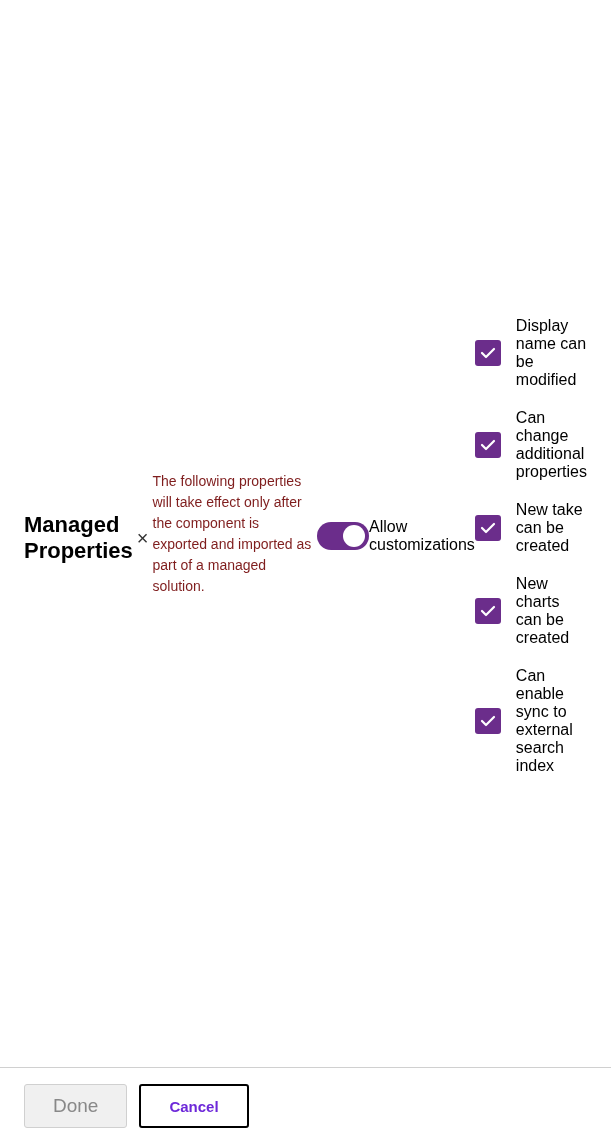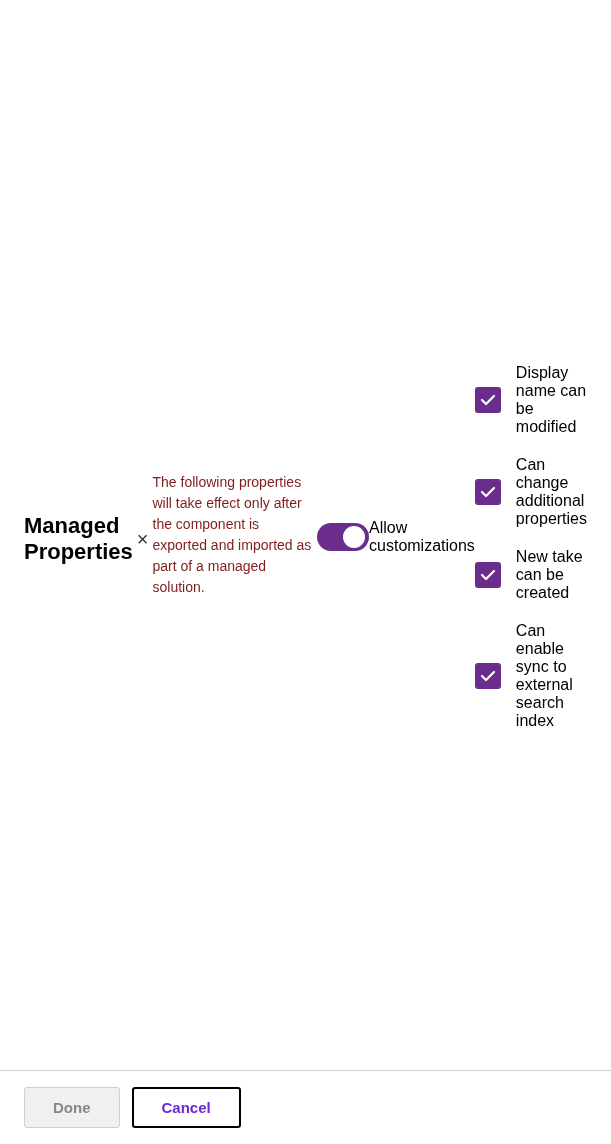--- a/index.html
+++ b/index.html
@@ -137,22 +137,22 @@
     .footer {
       border-top: 1px solid #d0d0d0;
       padding: 16px 24px;
       display: flex;
       gap: 12px;
       background: #ffffff;
     }
 
     .btn-done {
       padding: 10px 28px;
-      font-size: 15px;
-      font-weight: 700;
+      font-size: 19px;
+      font-weight: 400;
       background-color: #f0f0f0;
       color: #888888;
       border: 1px solid #d0d0d0;
       border-radius: 3px;
       cursor: not-allowed;
     }
 
     .btn-cancel {
       padding: 10px 28px;
       font-size: 15px;
@@ -208,20 +208,28 @@
     </svg>
         </div>
         <span class="checkbox-label">New take can be created</span>
       </div>
       <div class="checkbox-row">
         <div class="checkbox-box">
           <svg viewBox="0 0 16 16" fill="none" xmlns="http://www.w3.org/2000/svg">
       <polyline points="2,8 6,12 14,4" stroke="white" stroke-width="2.2" stroke-linecap="round" stroke-linejoin="round"></polyline>
     </svg>
         </div>
+        <span class="checkbox-label">New charts can be created</span>
+      </div>
+      <div class="checkbox-row">
+        <div class="checkbox-box">
+          <svg viewBox="0 0 16 16" fill="none" xmlns="http://www.w3.org/2000/svg">
+      <polyline points="2,8 6,12 14,4" stroke="white" stroke-width="2.2" stroke-linecap="round" stroke-linejoin="round"></polyline>
+    </svg>
+        </div>
         <span class="checkbox-label">Can enable sync to external search index</span>
       </div>
     </div>
 
   <div class="spacer"></div>
 </div>
 
 <div class="footer">
   <button class="btn-done">Done</button>
   <button class="btn-cancel">Cancel</button>

